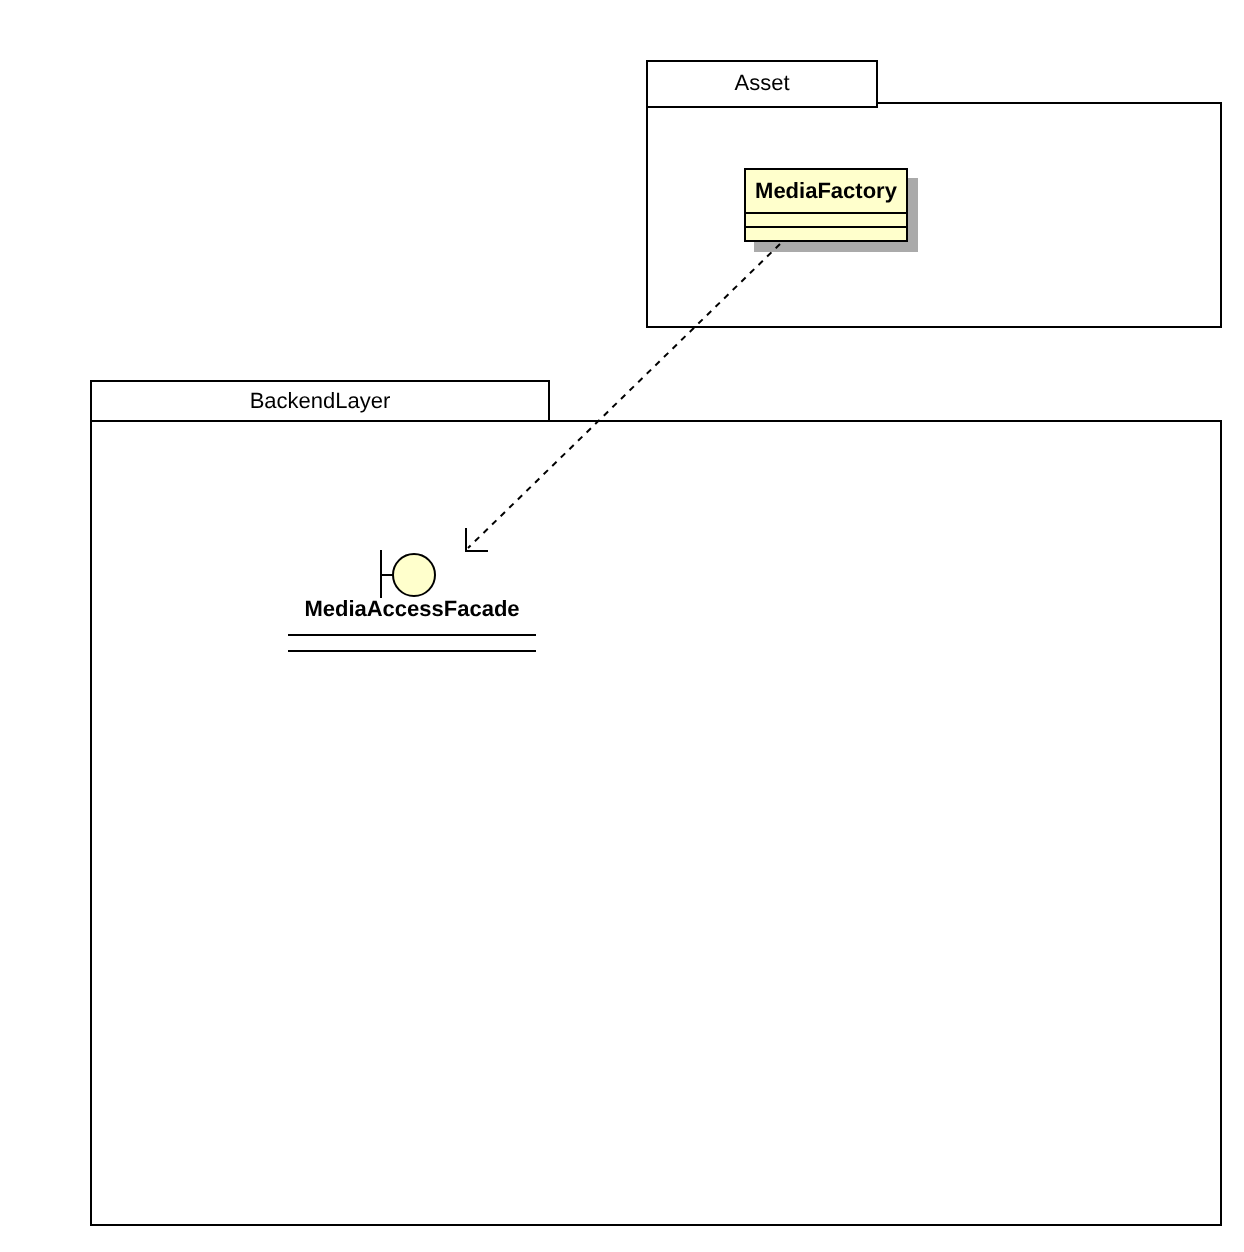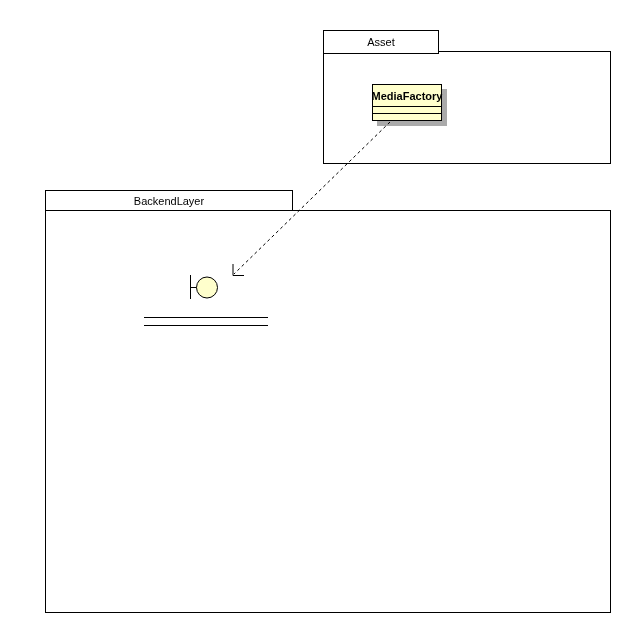--- a/index.html
+++ b/index.html
@@ -28,26 +28,26 @@
     font-size: 11px;
     color: #000;
   }
   .pkg-body {
     border: 1px solid #000;
     background: #fff;
     z-index: 1;
   }
   #asset-tab   { left: 323px; top: 30px;  width: 116px; height: 24px; }
   #asset-body  { left: 323px; top: 51px;  width: 288px; height: 113px; }
-  #backend-tab { left: 45px;  top: 190px; width: 248px; height: 21px; }
+  #backend-tab { left: 45px;  top: 190px; width: 230px; height: 21px; }
   #backend-body{ left: 45px;  top: 210px; width: 566px; height: 403px; }
 
   
   #media-factory {
-    left: 372px; top: 84px; width: 70px;
+    left: 372px; top: 84px; width: 82px;
     background: #FFFFCC;
     border: 1px solid #000;
     box-shadow: 5px 5px 0 #aaaaaa;
     z-index: 3;
   }
   #media-factory .name-compartment {
     height: 21px;
     display: flex;
     align-items: center;
     justify-content: center;
@@ -95,20 +95,21 @@
   <div id="backend-body" class="abs pkg-body"></div>
 
   <div id="media-factory" class="abs">
     <div class="name-compartment">
       <span>MediaFactory</span>
     </div>
     <div class="empty-compartment"></div>
     <div class="empty-compartment"></div>
   </div>
 
+  <div id="media-access-facade-label" class="abs">MediaAccessFacade</div>
 
   <svg id="overlay-svg" viewBox="0 0 622 626" xmlns="http://www.w3.org/2000/svg">
 
     <g>
       <line x1="190.5" y1="275" x2="190.5" y2="299" stroke="#000" stroke-width="1"></line>
       <line x1="190" y1="287.5" x2="197" y2="287.5" stroke="#000" stroke-width="1"></line>
       <circle cx="207" cy="287.5" r="10.5" fill="#FFFFCC" stroke="#000" stroke-width="1"></circle>
     </g>
 
     <g>

